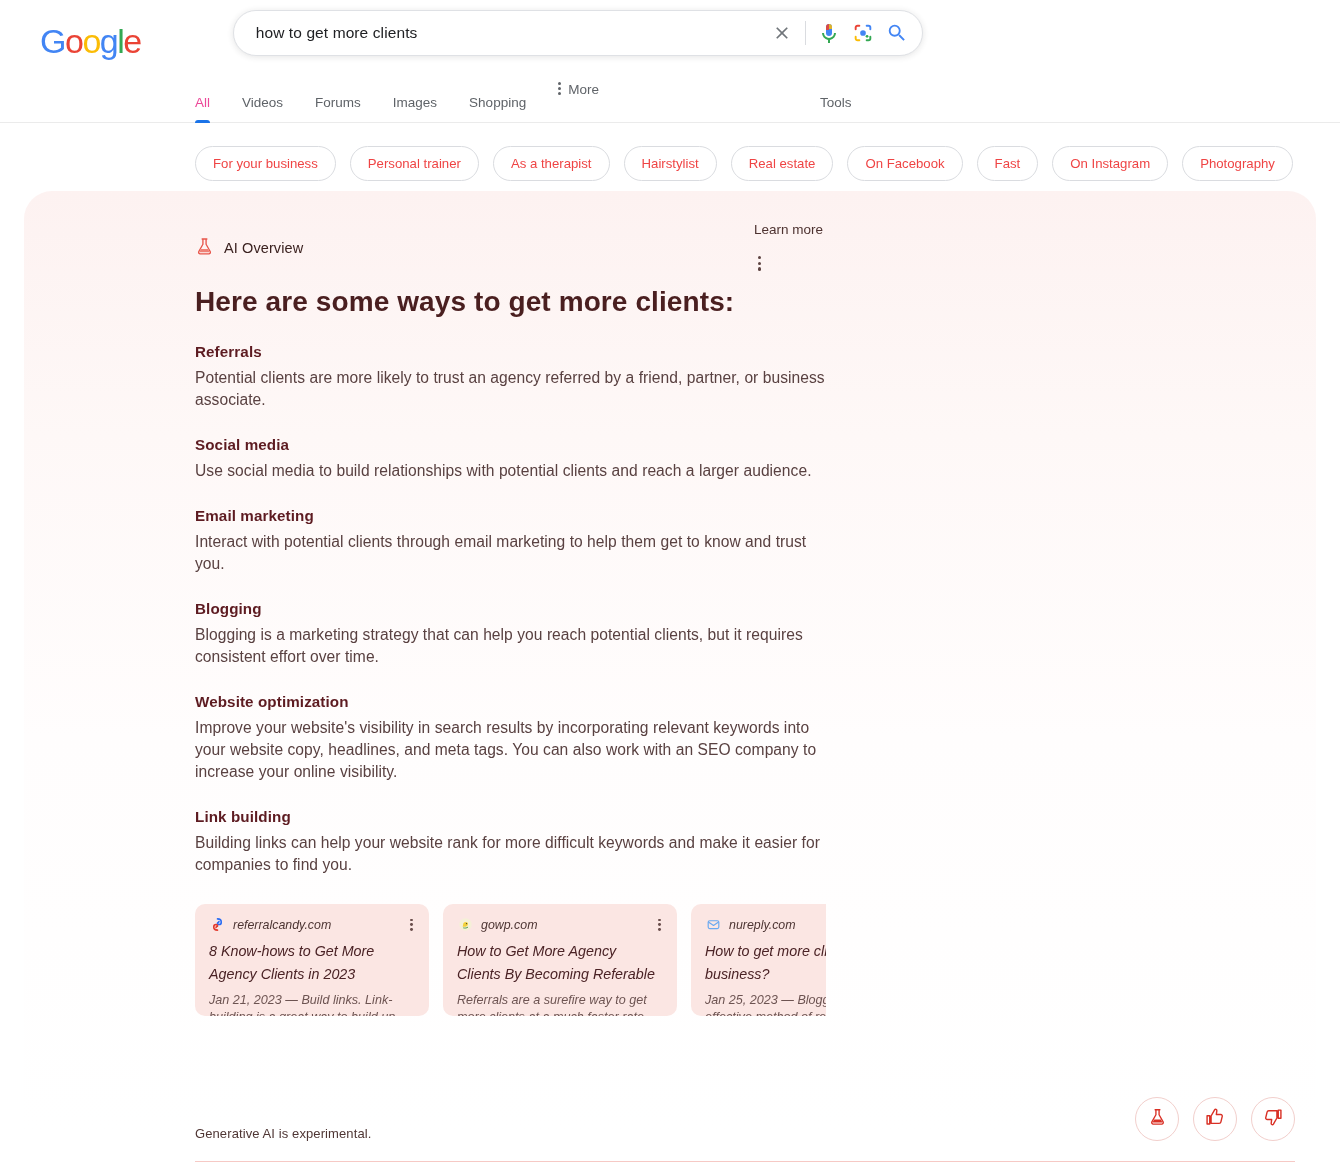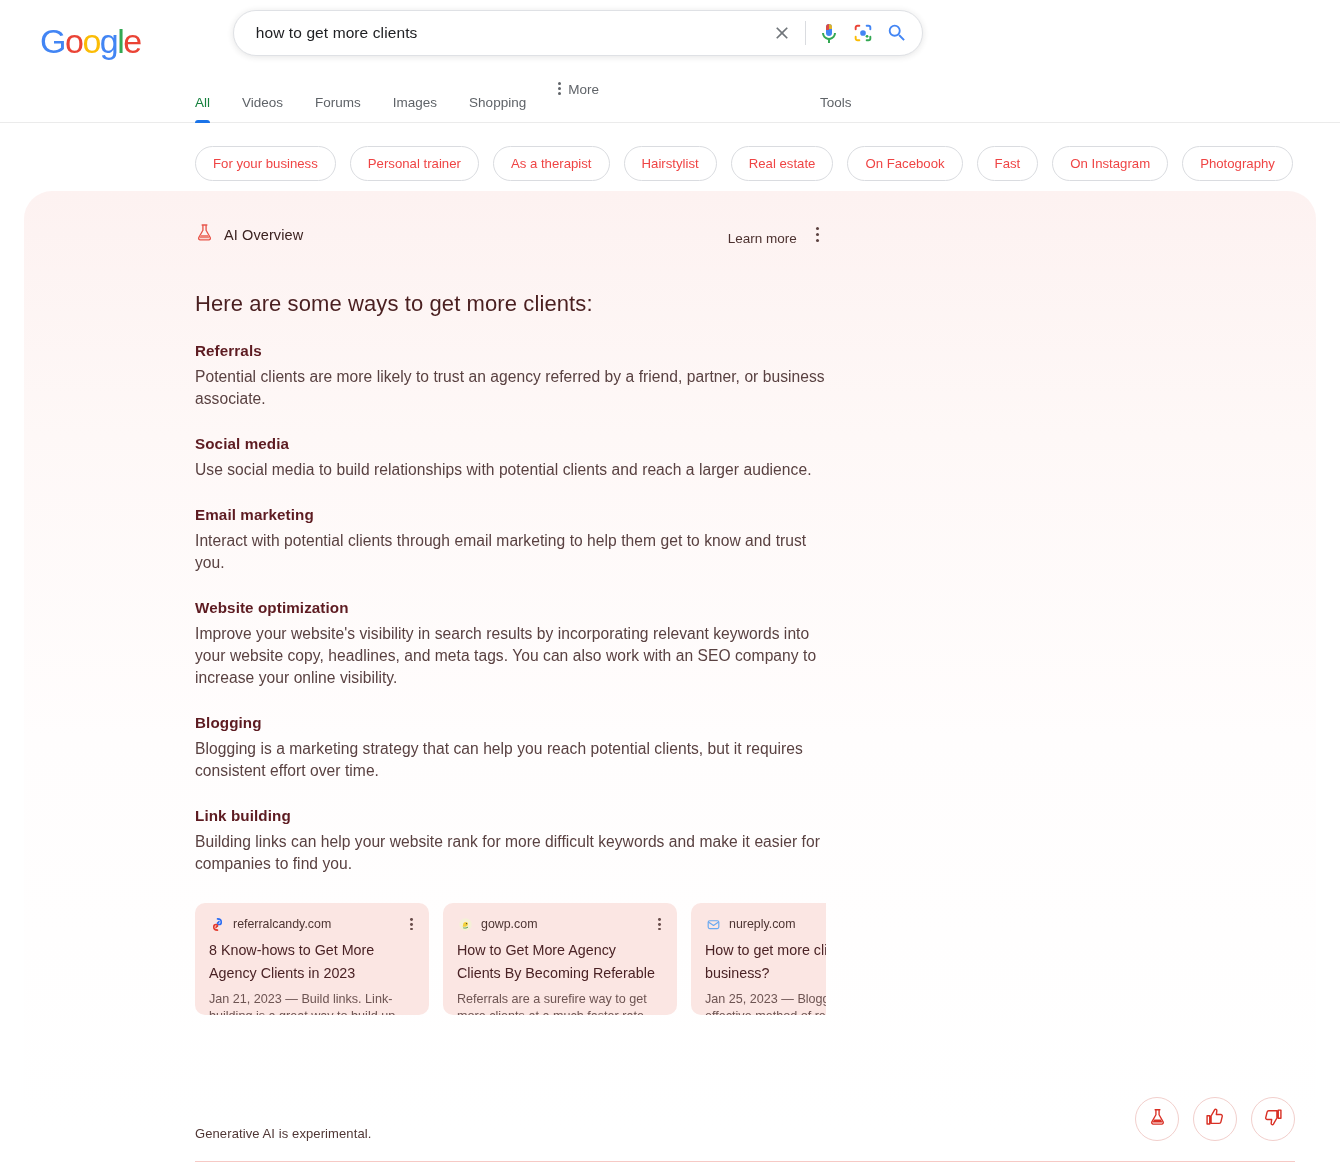--- a/index.html
+++ b/index.html
@@ -88,21 +88,21 @@
   }
   .nav-item {
     margin-right: 32px;
     height: 100%;
     display: flex;
     align-items: center;
     cursor: pointer;
     position: relative;
     white-space: nowrap;
   }
-  .nav-item.active { color: #15803d; }
+  .nav-item.active { color: #ec4899; }
   .nav-item.active::after {
     content: "";
     position: absolute;
     left: 0; right: 0; bottom: -1px;
     height: 3px;
     background: #1a73e8;
     border-radius: 3px 3px 0 0;
   }
   .nav-more { display: flex; align-items: flex-start; gap: 7px; cursor: pointer; }
   .dots-v { display: flex; flex-direction: column; gap: 2px; }
@@ -163,34 +163,34 @@
     justify-content: space-between;
     width: 628px;
     padding-top: 31px;
   }
   .aio-brand { display: flex; align-items: center; gap: 10px; }
   .aio-brand-label {
     font-size: 14.5px;
     color: #3b2220;
     letter-spacing: .1px;
   }
-  .aio-actions { display: flex; align-items: flex-end; gap: 15px; }
+  .aio-actions { display: flex; align-items: flex-start; gap: 15px; flex-direction: column; }
   .learn-more {
     font-size: 13.5px;
     color: #4d3230;
     cursor: pointer;
   }
   .dots-v2 { display: flex; flex-direction: column; gap: 2.5px; cursor: pointer; padding: 4px; }
   .dots-v2 i { width: 3.2px; height: 3.2px; border-radius: 50%; background: #5c4240; display: block; }
 
   .aio-title {
-    margin-top: 44px;
-    font-size: 22px;
+    margin-top: 11px;
+    font-size: 28px;
     color: #4a1f20;
-    font-weight: 400;
+    font-weight: 700;
     letter-spacing: .1px;
   }
 
   .sect { margin-top: 25px; width: 640px; }
   .sect h3 {
     font-size: 15.2px;
     font-weight: 700;
     color: #5d1b21;
     letter-spacing: .1px;
     margin-bottom: 7px;
@@ -216,20 +216,21 @@
     top: -1px;
     cursor: pointer;
   }
 
   
   .cards-viewport {
     margin-top: 28px;
     width: 631px;
     overflow: hidden;
     position: relative;
+    font-style: italic;
   }
   .cards {
     display: flex;
     gap: 14px;
   }
   .card {
     flex: none;
     width: 234px;
     height: 112px;
     background: #fbe6e3;
@@ -443,27 +444,27 @@
       <h3>Social media</h3>
       <p>Use social media to build relationships with potential clients and reach a larger audience.</p>
     </div>
 
     <div class="sect">
       <h3>Email marketing</h3>
       <p>Interact with potential clients through email marketing to help them get to know and trust you.</p>
     </div>
 
     <div class="sect">
+      <h3>Blogging</h3>
+      <p>Blogging is a marketing strategy that can help you reach potential clients, but it requires consistent effort over time.</p>
+    </div>
+
+    <div class="sect">
       <h3>Website optimization</h3>
       <p>Improve your website's visibility in search results by incorporating relevant keywords into your website copy, headlines, and meta tags. You can also work with an SEO company to increase your online visibility.</p>
-    </div>
-
-    <div class="sect">
-      <h3>Blogging</h3>
-      <p>Blogging is a marketing strategy that can help you reach potential clients, but it requires consistent effort over time.</p>
     </div>
 
     <div class="sect">
       <h3>Link building</h3>
       <p>Building links can help your website rank for more difficult keywords and make it easier for companies to find you.</p>
     </div>
 
 
     <div class="cards-viewport">
       <div class="cards">

